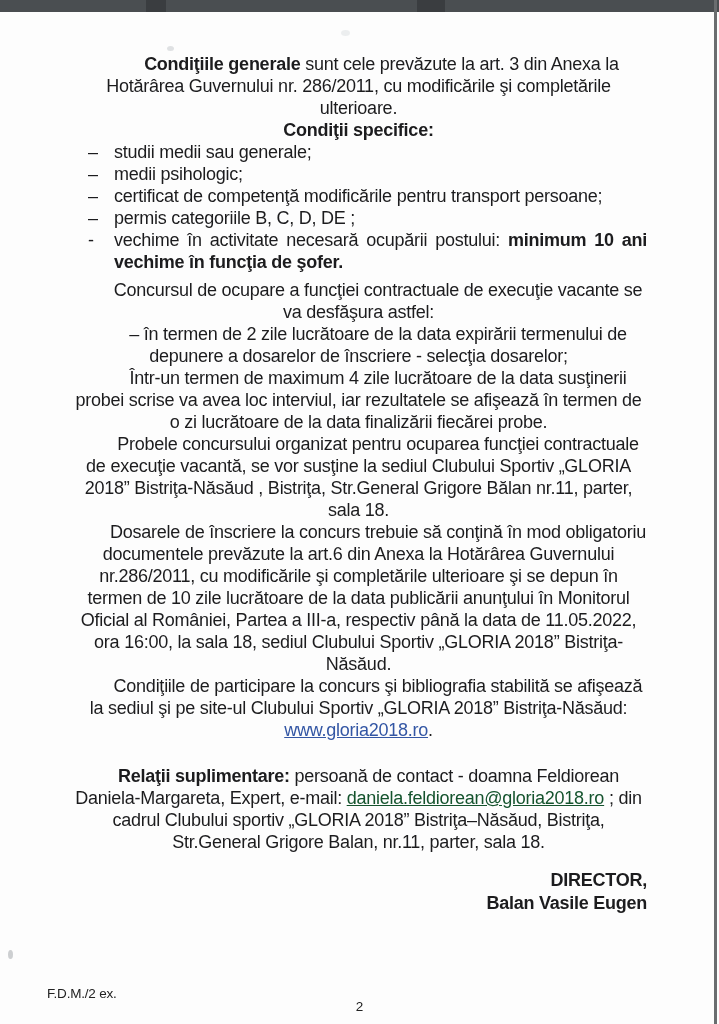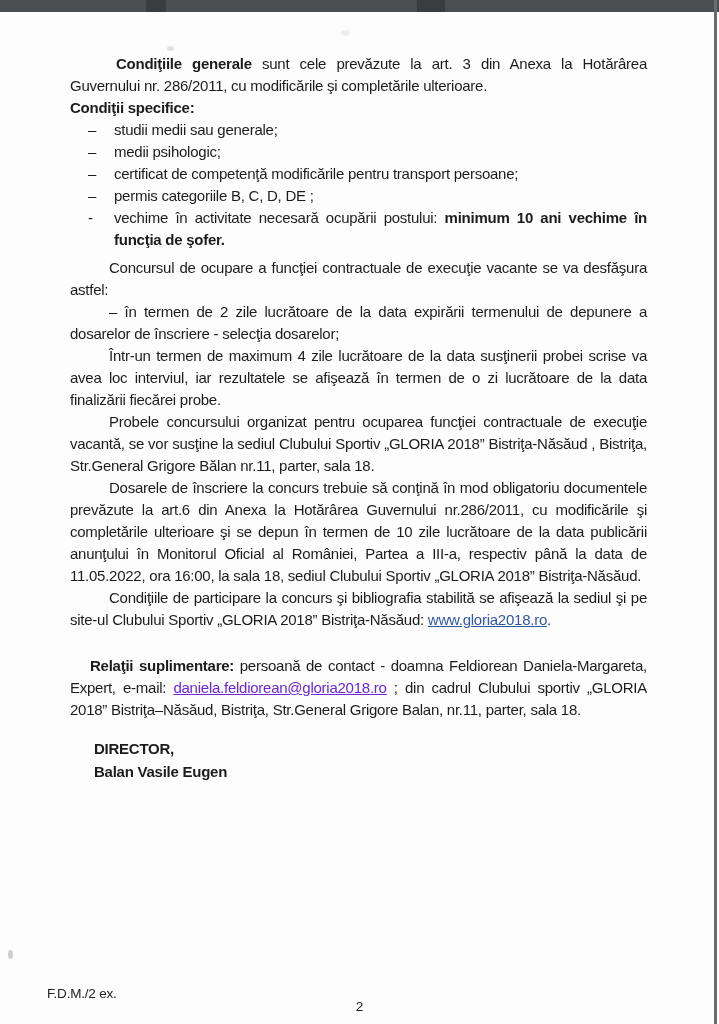--- a/index.html
+++ b/index.html
@@ -22,42 +22,42 @@
     position:absolute;top:0;right:2px;width:3px;height:1024px;
     background:#6a6d6f;
   }
   .speck{position:absolute;border-radius:50%;}
   .speck-1{left:167px;top:46px;width:7px;height:5px;background:#dfe1e3;}
   .speck-2{left:341px;top:30px;width:9px;height:6px;background:#eceeef;}
   .speck-3{left:8px;top:950px;width:5px;height:9px;background:#cdcfd1;}
 
   .doc{
     position:absolute;left:70px;top:53px;width:577px;
-    font-size:15px;line-height:22px;
+    font-size:18px;line-height:22px;
     letter-spacing:-0.25px;
     text-align:justify;
   }
-  .doc p{margin:0;}
+  .doc p{margin:0;text-align:center;}
   b,.bold{font-weight:700;}
   .p-intro{margin-left:22px;text-indent:46px;}
   .p-heading{margin-left:57px;font-weight:700;text-align:left;}
   ul.req-list{list-style:none;margin:0 0 0 18px;padding:0;}
   ul.req-list li{position:relative;padding-left:26px;}
   ul.req-list .dash{position:absolute;left:0;top:0;}
   .p-indent{text-indent:39px;}
   .p-gap-top{margin-top:6px !important;}
   .p-contact{margin-top:24px !important;margin-left:-2px;text-indent:20px;}
   .link{
     text-decoration:underline;cursor:pointer;
   }
   .link-blue{color:#3356a4;}
-  .link-dark{color:#6d28d9;}
+  .link-dark{color:#14532d;}
   .signature{
     margin-top:16px;padding-left:24px;
-    text-align:left;font-weight:700;
+    text-align:right;font-weight:700;
   }
   .signature div{line-height:23px;}
   .footer-note{
     position:absolute;left:47px;top:986px;
     font-size:13.5px;letter-spacing:-0.2px;color:#222;
   }
   .page-number{
     position:absolute;left:0;top:999px;width:719px;
     text-align:center;font-size:13.5px;color:#222;
   }

